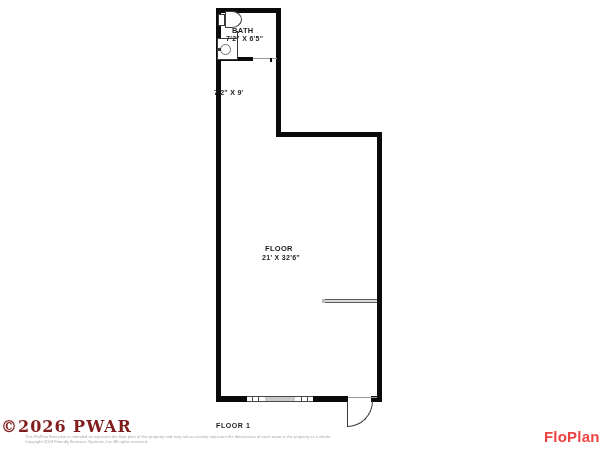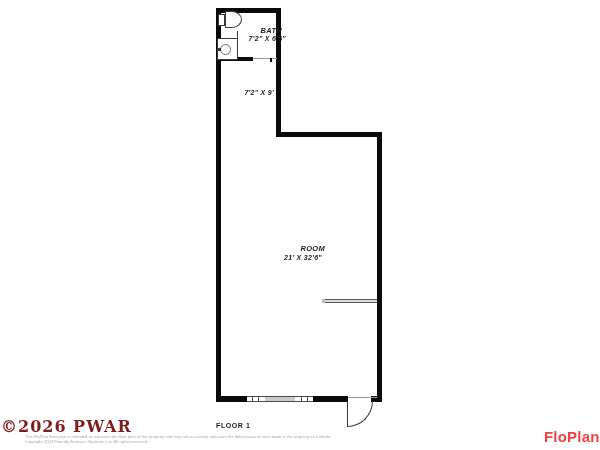--- a/index.html
+++ b/index.html
@@ -1,20 +1,20 @@
 <!DOCTYPE html>
 <html><head>
 <meta charset="utf-8">
 <style>
   html,body{margin:0;padding:0;background:#ffffff;}
   .canvas{position:relative;width:600px;height:450px;background:#ffffff;overflow:hidden;
           font-family:"Liberation Sans", sans-serif;}
   .wall{position:absolute;background:#0a0a0a;}
-  .label{position:absolute;color:#1c1c1c;font-weight:700;text-align:right;white-space:nowrap;
-         letter-spacing:0.3px;font-style:italic;}
+  .label{position:absolute;color:#1c1c1c;font-weight:700;text-align:left;white-space:nowrap;
+         letter-spacing:0.3px;}
   .lbl-room{font-size:7.5px;}
   .lbl-dim{font-size:7px;}
   
   .toilet-tank{position:absolute;left:218px;top:14px;width:7px;height:12px;
                border:1px solid #3a3a3a;background:#fff;box-sizing:border-box;}
   .toilet-bowl{position:absolute;left:225px;top:11px;width:17px;height:17px;
                border:1px solid #3a3a3a;background:#fff;box-sizing:border-box;
                border-radius:0 60% 60% 0 / 0 50% 50% 0;}
   .vanity{position:absolute;left:217px;top:38px;width:21px;height:22px;
           border:1px solid #3a3a3a;background:#fff;box-sizing:border-box;}
@@ -86,21 +86,21 @@
   <div class="door-header"></div>
   <div class="door-leaf"></div>
   <div class="door-arc"></div>
 
   <div class="halfwall-cap"></div>
   <div class="halfwall"></div>
 
   <div class="label lbl-room" style="left:232px;top:26px;width:50px;">BATH</div>
   <div class="label lbl-dim" style="left:226px;top:35px;width:60px;">7'2" X 6'5"</div>
   <div class="label lbl-dim" style="left:214px;top:89px;width:60px;">7'2" X 9'</div>
-  <div class="label lbl-room" style="left:265px;top:244px;width:60px;">ROOM</div>
+  <div class="label lbl-room" style="left:265px;top:244px;width:60px;">FLOOR</div>
   <div class="label lbl-dim" style="left:262px;top:254px;width:60px;">21' X 32'6"</div>
 
   <div class="watermark">©2026 PWAR</div>
   <div class="floor-label">FLOOR 1</div>
   <div class="disclaimer">
     <div>This FloPlan floor plan is intended to represent the floor plan of this property and may not accurately represent the dimensions of each room or the property as a whole.</div>
     <div>Copyright 2024 Friendly Business Systems, Inc. All rights reserved.</div>
   </div>
   <div class="brand">FloPlan</div>
 

